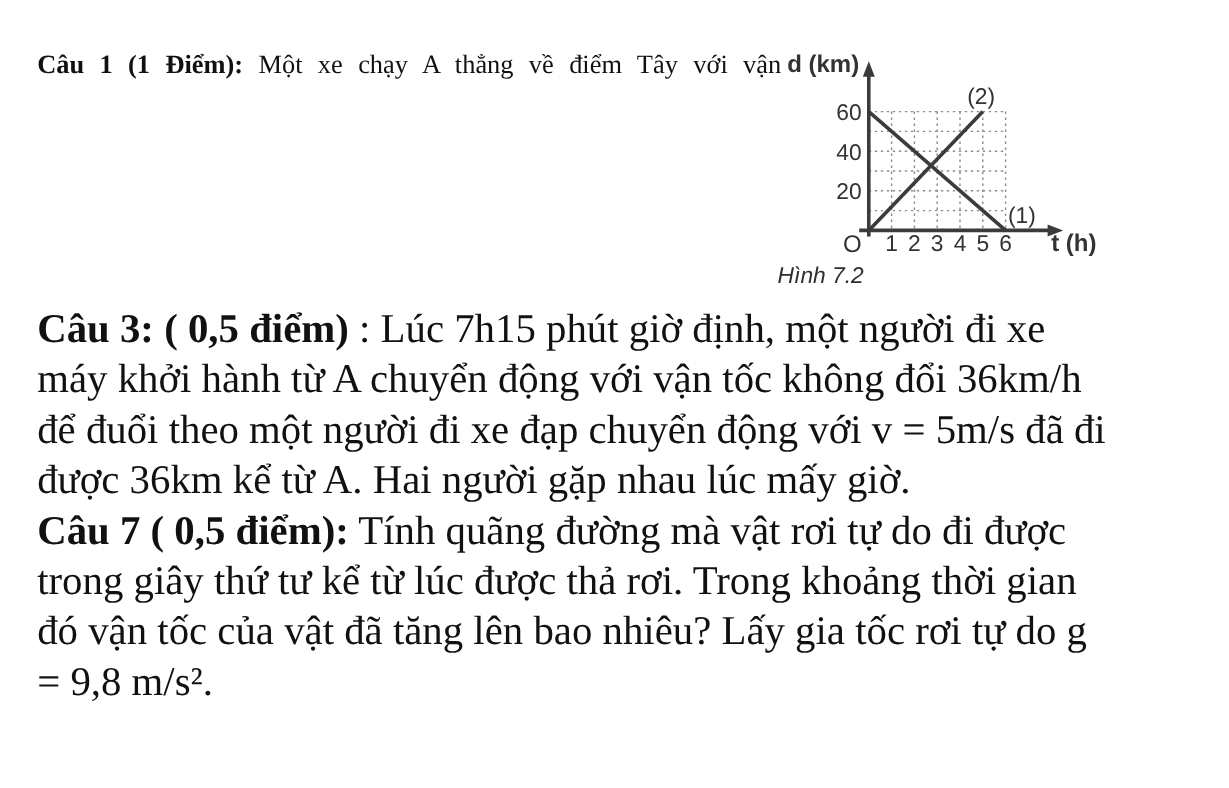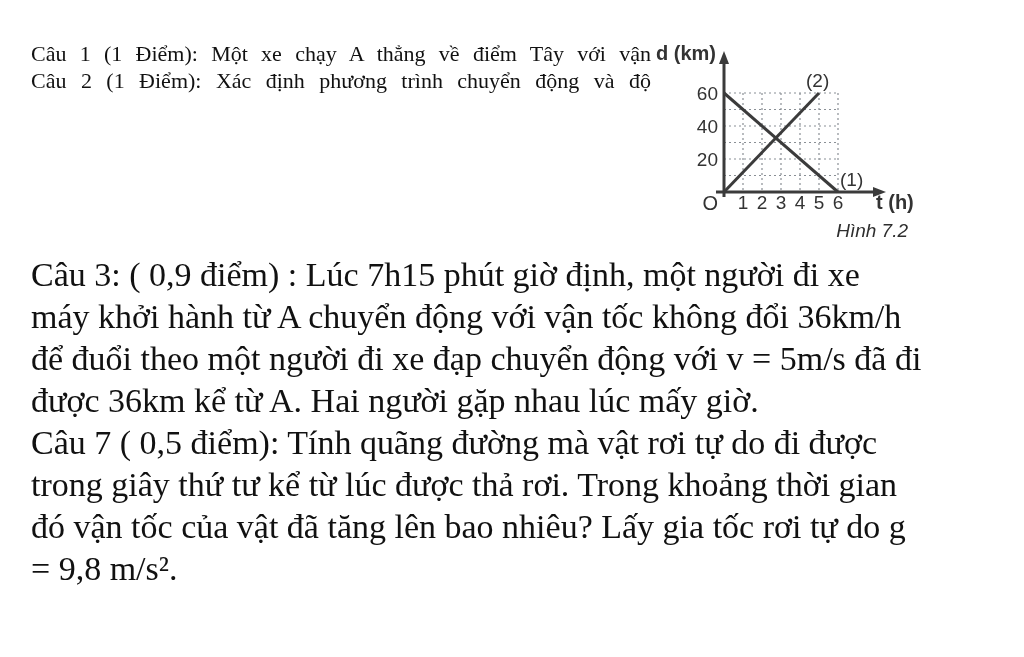--- a/index.html
+++ b/index.html
@@ -24,44 +24,43 @@
   .block1 .line.just { text-align: justify; text-align-last: justify; }
   
   .block2 {
     position: absolute;
     left: 31px; top: 254px;
     width: 995px;
     font-size: 34px;
     line-height: 42px;
   }
   .block2 .line { white-space: nowrap; }
-  .qlabel { font-weight: normal; margin-top: 48px; }
+  .qlabel { font-weight: bold; margin-top: 48px; }
   
   .figure {
     position: absolute;
     left: 648px; top: 30px;
     width: 310px; height: 250px;
   }
   .figure svg { display: block; }
   .fig-caption {
     position: absolute;
     left: 0; top: 190px; width: 260px;
-    text-align: right;
+    text-align: left;
     font-family: "Liberation Sans", sans-serif;
     font-style: italic;
     font-size: 19px;
     color: #2e2e2e;
   }
 </style>
 </head>
 <body>
 
 <div class="block1">
   <div class="line just"><span class="qlabel">Câu 1 (1 Điểm):</span><span> Một xe chạy A thẳng về điểm Tây với vận</span></div>
-  <div class="line just"><span class="qlabel">Câu 2 (1 Điểm):</span><span> Xác định phương trình chuyển động và độ</span></div>
 </div>
 
 <div class="figure">
   <svg width="310" height="220" viewBox="0 0 310 220">
       <line x1="95" y1="63" x2="95" y2="162" stroke="#8a8f95" stroke-width="1.2" stroke-dasharray="2 3"></line>
       <line x1="114" y1="63" x2="114" y2="162" stroke="#8a8f95" stroke-width="1.2" stroke-dasharray="2 3"></line>
       <line x1="133" y1="63" x2="133" y2="162" stroke="#8a8f95" stroke-width="1.2" stroke-dasharray="2 3"></line>
       <line x1="152" y1="63" x2="152" y2="162" stroke="#8a8f95" stroke-width="1.2" stroke-dasharray="2 3"></line>
       <line x1="171" y1="63" x2="171" y2="162" stroke="#8a8f95" stroke-width="1.2" stroke-dasharray="2 3"></line>
       <line x1="190" y1="63" x2="190" y2="162" stroke="#8a8f95" stroke-width="1.2" stroke-dasharray="2 3"></line>
@@ -89,21 +88,21 @@
       <text font-family="&quot;Liberation Sans&quot;, sans-serif" font-size="19px" fill="#333" x="114" y="179" text-anchor="middle">2</text>
       <text font-family="&quot;Liberation Sans&quot;, sans-serif" font-size="19px" fill="#333" x="133" y="179" text-anchor="middle">3</text>
       <text font-family="&quot;Liberation Sans&quot;, sans-serif" font-size="19px" fill="#333" x="152" y="179" text-anchor="middle">4</text>
       <text font-family="&quot;Liberation Sans&quot;, sans-serif" font-size="19px" fill="#333" x="171" y="179" text-anchor="middle">5</text>
       <text font-family="&quot;Liberation Sans&quot;, sans-serif" font-size="19px" fill="#333" x="190" y="179" text-anchor="middle">6</text>
     </svg>
   <div class="fig-caption">Hình 7.2</div>
 </div>
 
 <div class="block2">
-  <div class="line"><span class="qlabel">Câu 3: ( 0,9 điểm)</span><span> : Lúc 7h15 phút giờ định, một người đi xe</span></div>
+  <div class="line"><span class="qlabel">Câu 3: ( 0,5 điểm)</span><span> : Lúc 7h15 phút giờ định, một người đi xe</span></div>
   <div class="line">máy khởi hành từ A chuyển động với vận tốc không đổi 36km/h</div>
   <div class="line">để đuổi theo một người đi xe đạp chuyển động với v = 5m/s đã đi</div>
   <div class="line">được 36km kể từ A. Hai người gặp nhau lúc mấy giờ.</div>
   <div class="line"><span class="qlabel">Câu 7 ( 0,5 điểm):</span><span> Tính quãng đường mà vật rơi tự do đi được</span></div>
   <div class="line">trong giây thứ tư kể từ lúc được thả rơi. Trong khoảng thời gian</div>
   <div class="line">đó vận tốc của vật đã tăng lên bao nhiêu? Lấy gia tốc rơi tự do g</div>
   <div class="line">= 9,8 m/s².</div>
 </div>
 
 </body></html>

